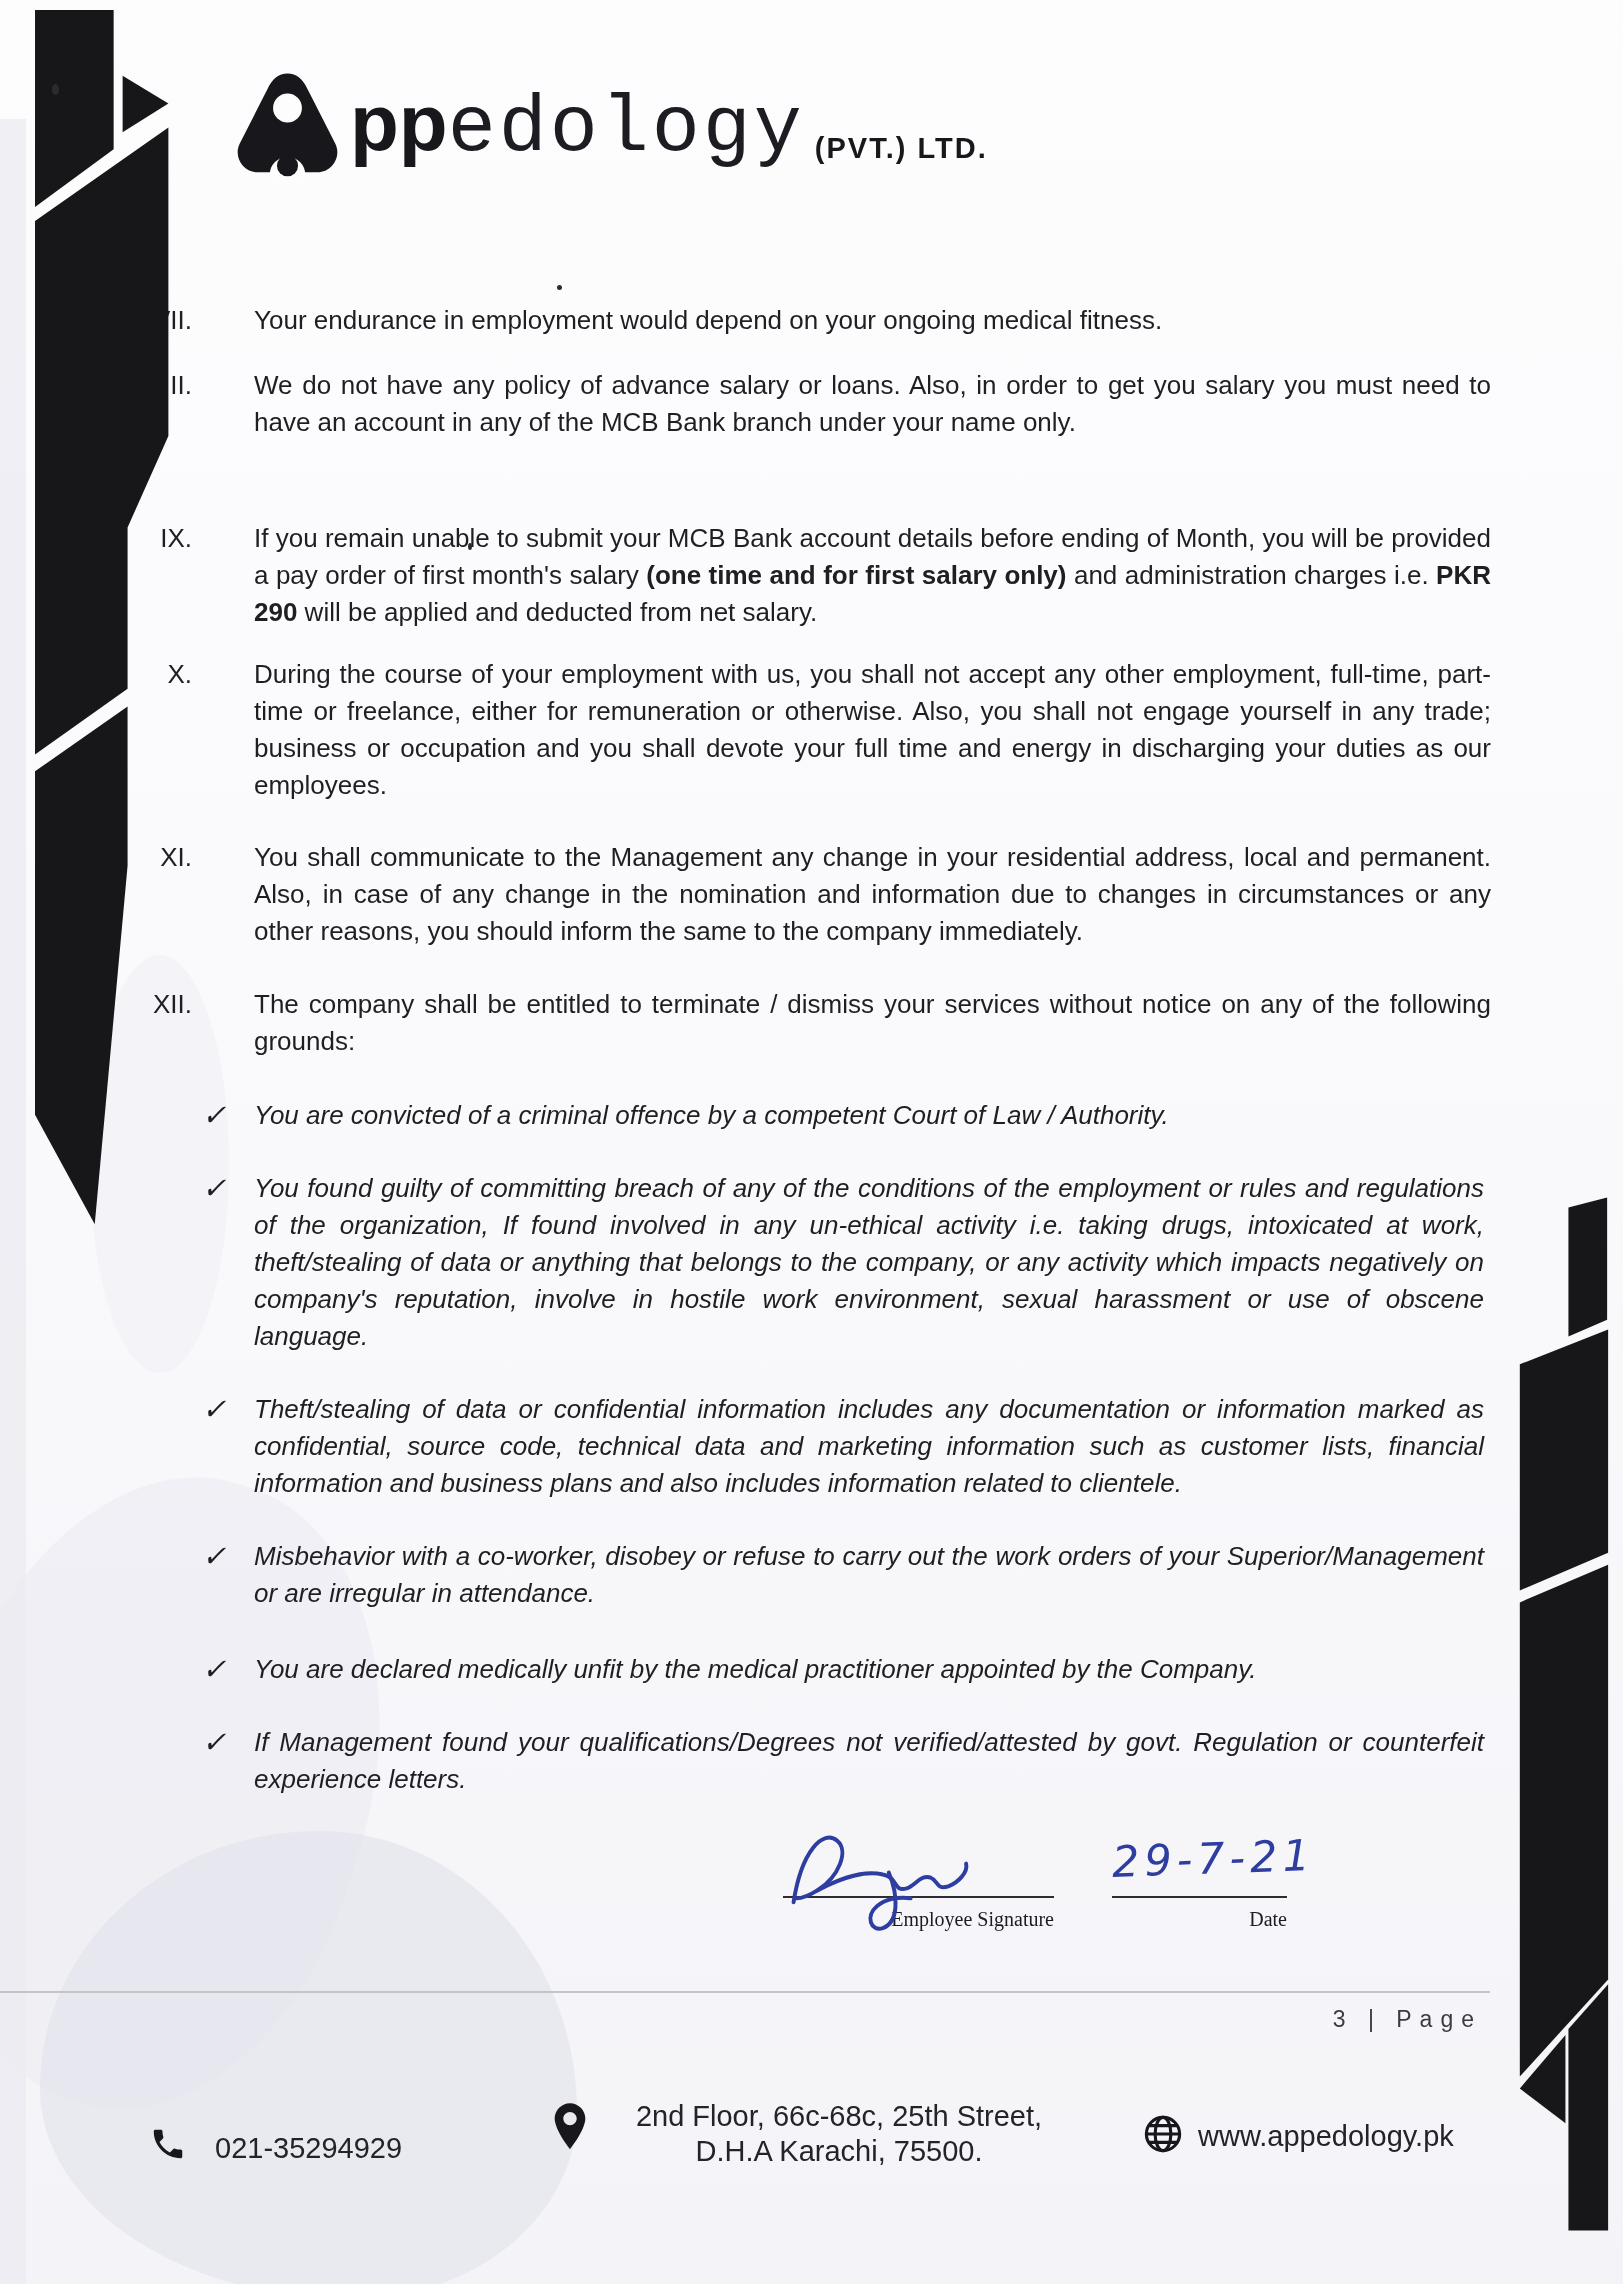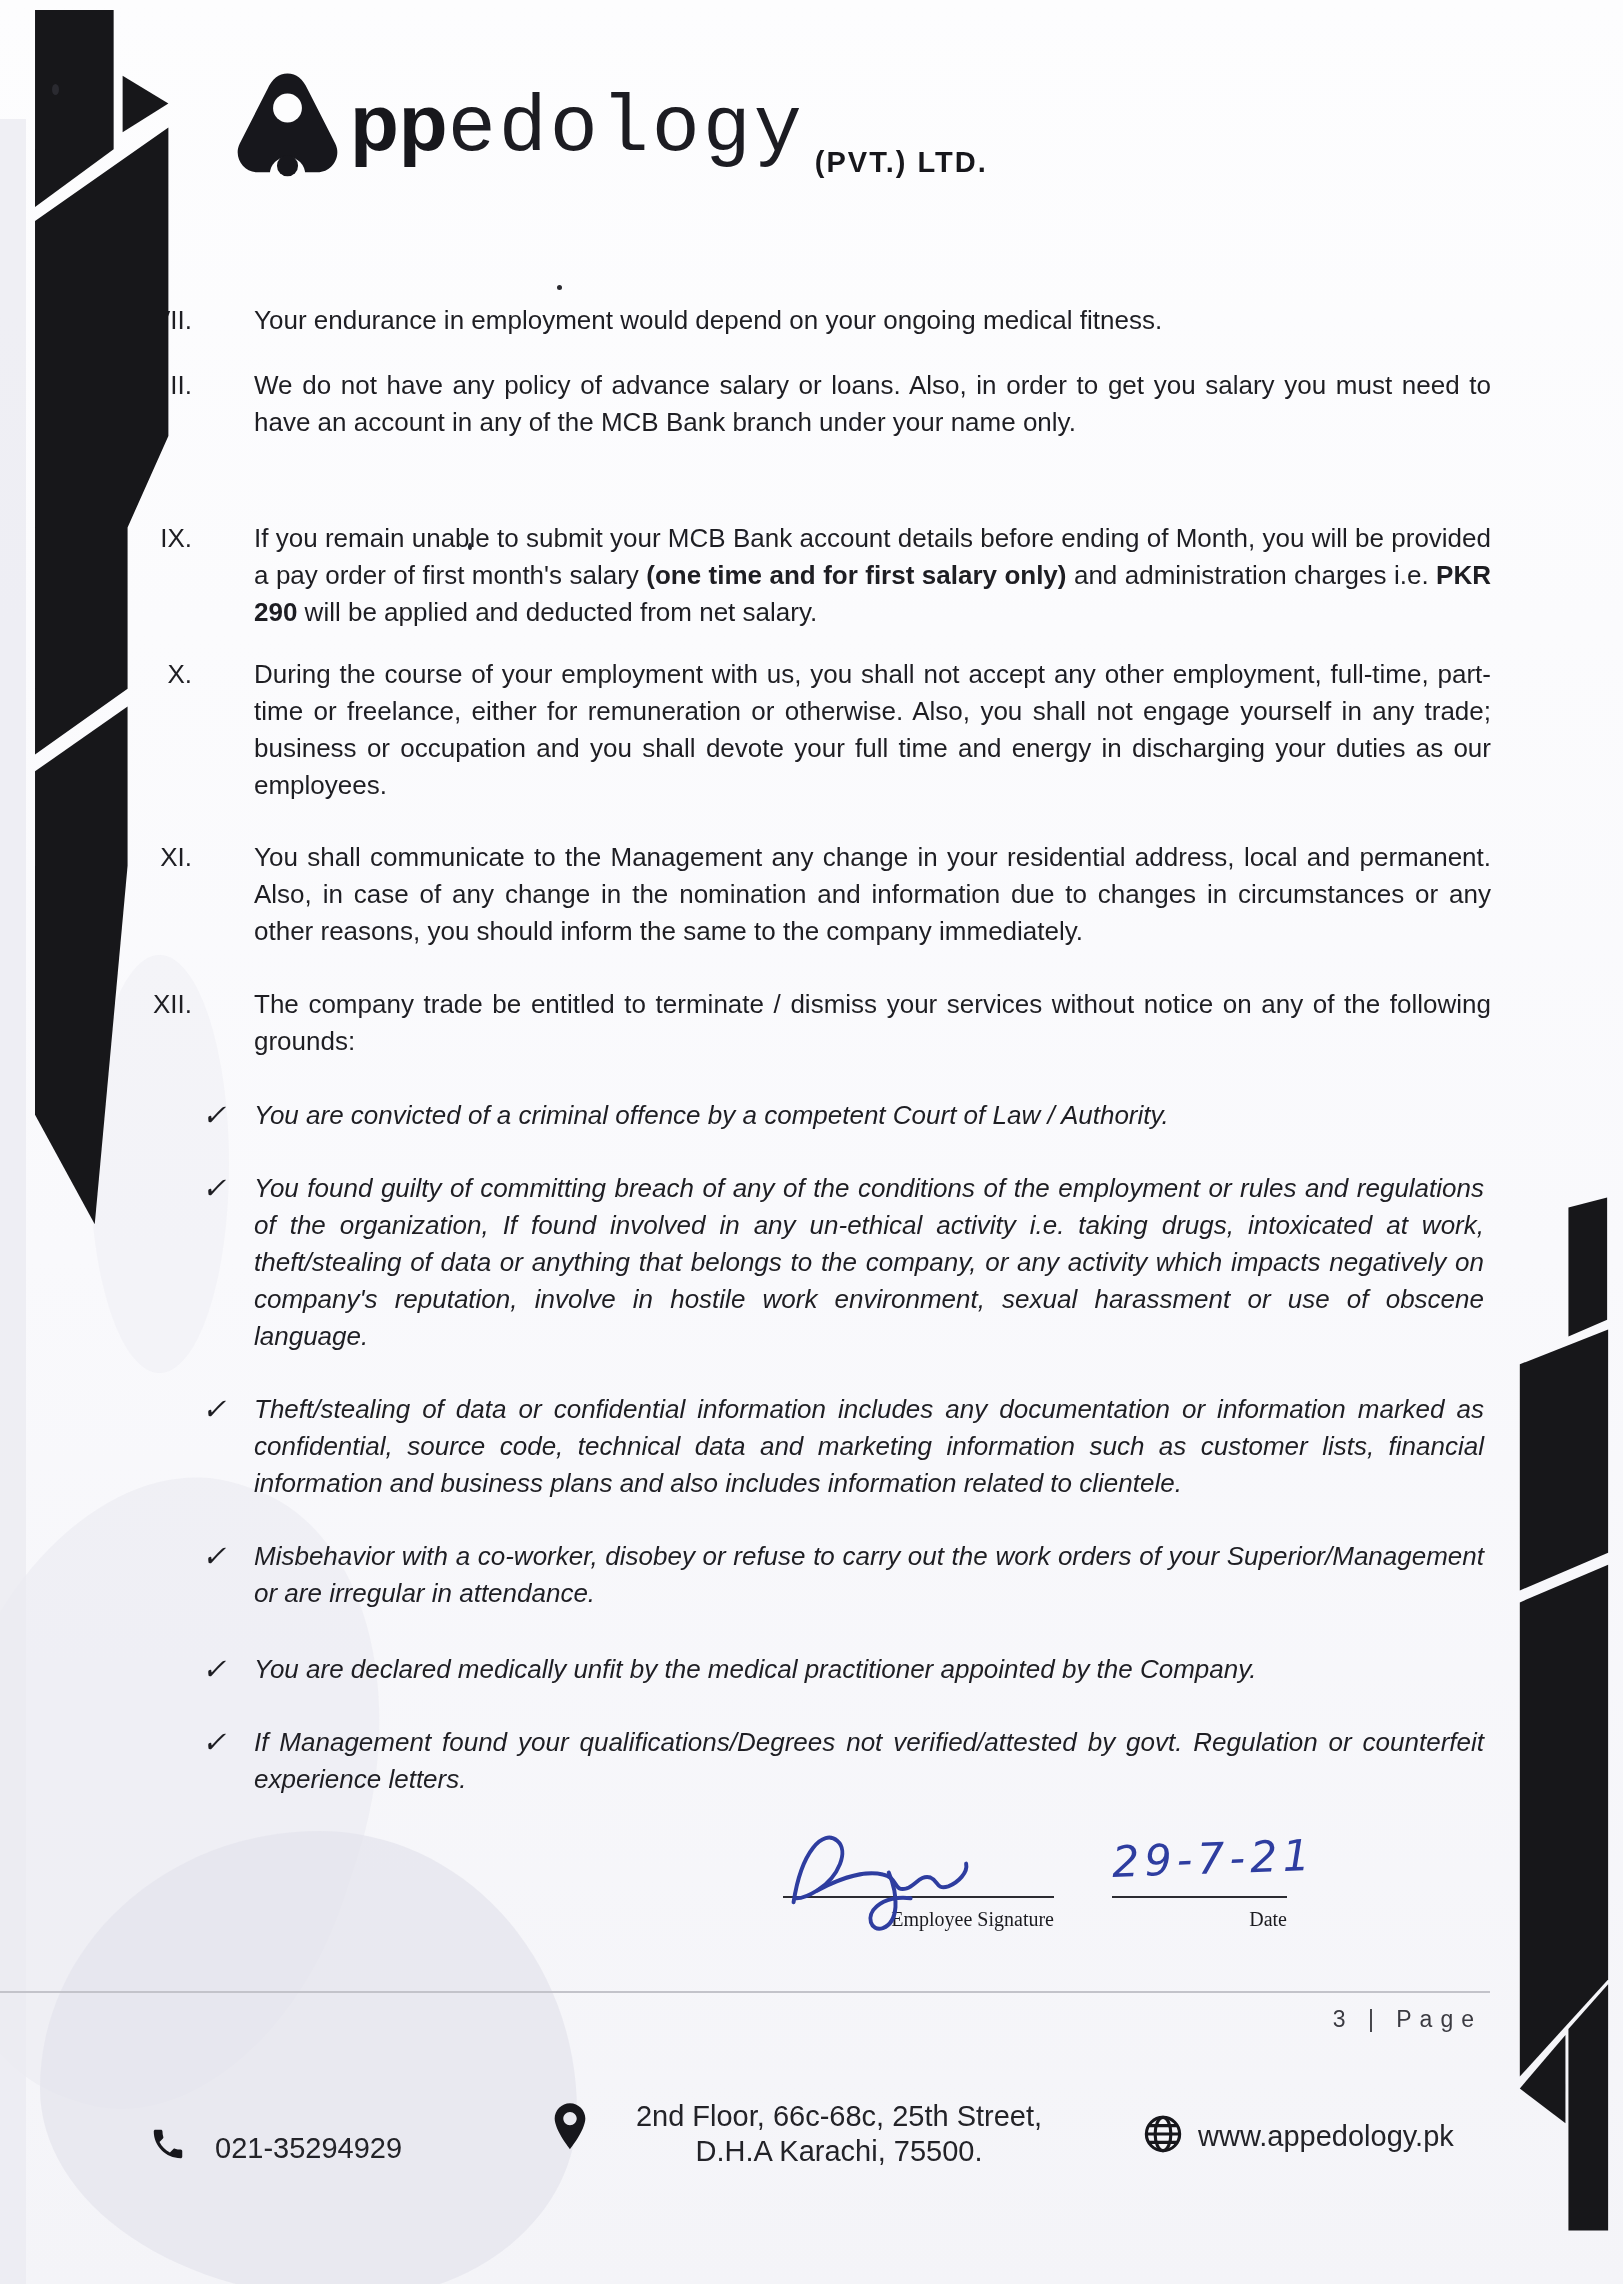--- a/index.html
+++ b/index.html
@@ -18,21 +18,21 @@
   .blob-d{left:90px; top:955px; width:139px; height:418px; background:#ededf3; opacity:.5; border-radius:50%;}
   .speck{position:absolute; background:#2a2a30; border-radius:50%; z-index:6;}
   
   .artifact{position:absolute; z-index:5; pointer-events:none;}
   
   .logo{position:absolute; left:229px; top:68px; display:flex; align-items:flex-end; z-index:3;}
   .logo-mark{width:117px; height:111px; flex:none;}
   .logo-word{font-size:80px; line-height:100px; letter-spacing:0; white-space:nowrap; margin-left:4px;}
   .logo-bold{font-weight:700; color:#17171c;}
   .logo-light{font-weight:300; color:#1c1c22; letter-spacing:3px;font-family:Liberation Mono, monospace;}
-  .logo-suffix{font-size:29px; font-weight:600; letter-spacing:2px; margin-left:10px; color:#17171c; white-space:nowrap;}
+  .logo-suffix{font-size:29px; font-weight:600; letter-spacing:2px; margin-left:10px; margin-bottom:14px; color:#17171c; white-space:nowrap;}
   
   .clause{position:absolute; left:100px; width:1391px; display:flex; z-index:2;
           font-size:26px; line-height:37px;}
   .cnum{width:92px; text-align:right; flex:none;}
   .ctext{margin-left:62px; flex:1; text-align:justify;}
   .bullet{position:absolute; left:202px; width:1282px; display:flex; z-index:2;
           font-size:26px; line-height:37px;}
   .bmark{width:34px; flex:none; font-size:29px; font-style:italic;}
   .btext{margin-left:18px; flex:1; text-align:justify; font-style:italic;}
   b{font-weight:700;}
@@ -117,21 +117,21 @@
     <div class="ctext">During the course of your employment with us, you shall not accept any other employment, full-time, part-time or freelance, either for remuneration or otherwise. Also, you shall not engage yourself in any trade; business or occupation and you shall devote your full time and energy in discharging your duties as our employees.</div>
   </div>
 
   <div class="clause" style="top:839px;">
     <div class="cnum">XI.</div>
     <div class="ctext">You shall communicate to the Management any change in your residential address, local and permanent. Also, in case of any change in the nomination and information due to changes in circumstances or any other reasons, you should inform the same to the company immediately.</div>
   </div>
 
   <div class="clause" style="top:986px;">
     <div class="cnum">XII.</div>
-    <div class="ctext">The company trade be entitled to terminate / dismiss your services without notice on any of the following grounds:</div>
+    <div class="ctext">The company shall be entitled to terminate / dismiss your services without notice on any of the following grounds:</div>
   </div>
 
   <div class="bullet" style="top:1097px;">
     <div class="bmark">✓</div>
     <div class="btext">You are convicted of a criminal offence by a competent Court of Law / Authority.</div>
   </div>
   <div class="bullet" style="top:1170px;">
     <div class="bmark">✓</div>
     <div class="btext">You found guilty of committing breach of any of the conditions of the employment or rules and regulations of the organization, If found involved in any un-ethical activity i.e. taking drugs, intoxicated at work, theft/stealing of data or anything that belongs to the company, or any activity which impacts negatively on company's reputation, involve in hostile work environment, sexual harassment or use of obscene language.</div>
   </div>

